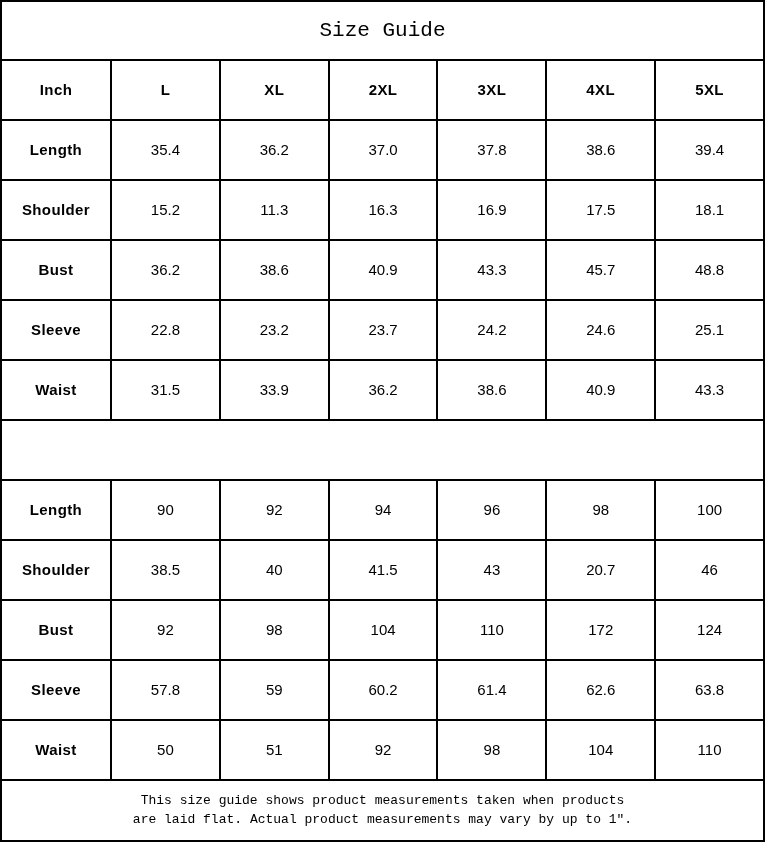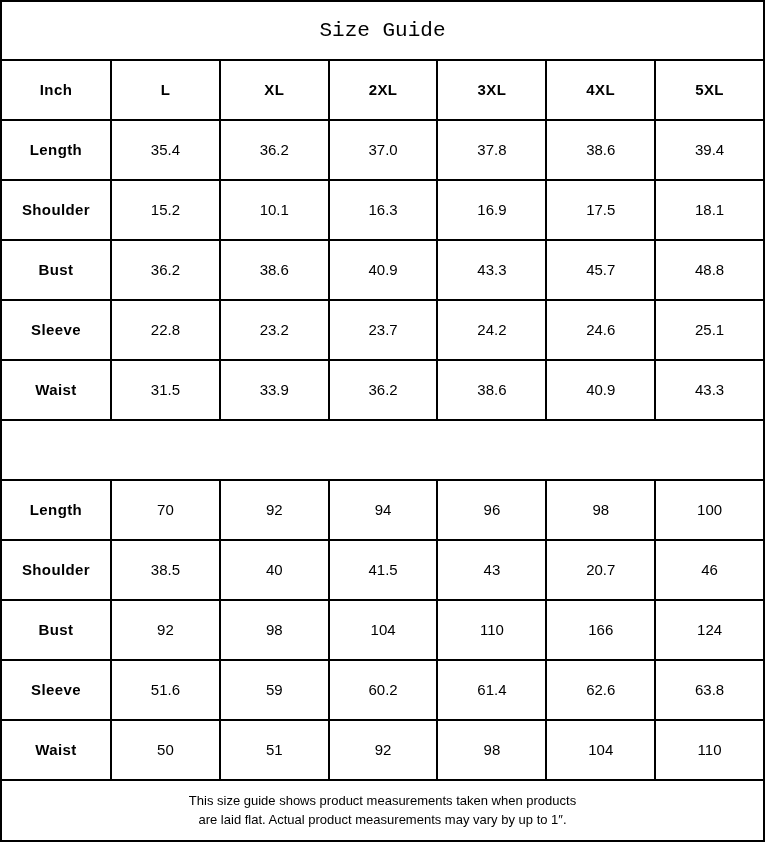--- a/index.html
+++ b/index.html
@@ -48,21 +48,21 @@
   td.value-cell {
     font-family: "Liberation Sans", sans-serif;
     font-weight: normal;
     font-size: 15px;
     margin-left: 28px;
   }
   td.spacer-cell {
     background: #ffffff;
   }
   td.footer-cell {
-    font-family: Liberation Sans, sans-serif;
+    font-family: Liberation Mono, monospace;
     font-size: 13px;
     line-height: 19px;
   }
 </style>
 </head>
 <body>
 
 <div class="page">
 <table class="size-guide">
   <colgroup>
@@ -95,21 +95,21 @@
     <td class="value-cell">35.4</td>
     <td class="value-cell">36.2</td>
     <td class="value-cell">37.0</td>
     <td class="value-cell">37.8</td>
     <td class="value-cell">38.6</td>
     <td class="value-cell">39.4</td>
   </tr>
   <tr class="grid-row">
     <td class="label-cell">Shoulder</td>
     <td class="value-cell">15.2</td>
-    <td class="value-cell">10.1</td>
+    <td class="value-cell">11.3</td>
     <td class="value-cell">16.3</td>
     <td class="value-cell">16.9</td>
     <td class="value-cell">17.5</td>
     <td class="value-cell">18.1</td>
   </tr>
   <tr class="grid-row">
     <td class="label-cell">Bust</td>
     <td class="value-cell">36.2</td>
     <td class="value-cell">38.6</td>
     <td class="value-cell">40.9</td>
@@ -136,21 +136,21 @@
     <td class="value-cell">43.3</td>
   </tr>
 
   <tr class="grid-row">
     <td colspan="7" class="spacer-cell"></td>
   </tr>
 
 
   <tr class="grid-row">
     <td class="label-cell">Length</td>
-    <td class="value-cell">70</td>
+    <td class="value-cell">90</td>
     <td class="value-cell">92</td>
     <td class="value-cell">94</td>
     <td class="value-cell">96</td>
     <td class="value-cell">98</td>
     <td class="value-cell">100</td>
   </tr>
   <tr class="grid-row">
     <td class="label-cell">Shoulder</td>
     <td class="value-cell">38.5</td>
     <td class="value-cell">40</td>
@@ -158,26 +158,26 @@
     <td class="value-cell">43</td>
     <td class="value-cell">20.7</td>
     <td class="value-cell">46</td>
   </tr>
   <tr class="grid-row">
     <td class="label-cell">Bust</td>
     <td class="value-cell">92</td>
     <td class="value-cell">98</td>
     <td class="value-cell">104</td>
     <td class="value-cell">110</td>
-    <td class="value-cell">166</td>
+    <td class="value-cell">172</td>
     <td class="value-cell">124</td>
   </tr>
   <tr class="grid-row">
     <td class="label-cell">Sleeve</td>
-    <td class="value-cell">51.6</td>
+    <td class="value-cell">57.8</td>
     <td class="value-cell">59</td>
     <td class="value-cell">60.2</td>
     <td class="value-cell">61.4</td>
     <td class="value-cell">62.6</td>
     <td class="value-cell">63.8</td>
   </tr>
   <tr class="grid-row">
     <td class="label-cell">Waist</td>
     <td class="value-cell">50</td>
     <td class="value-cell">51</td>

